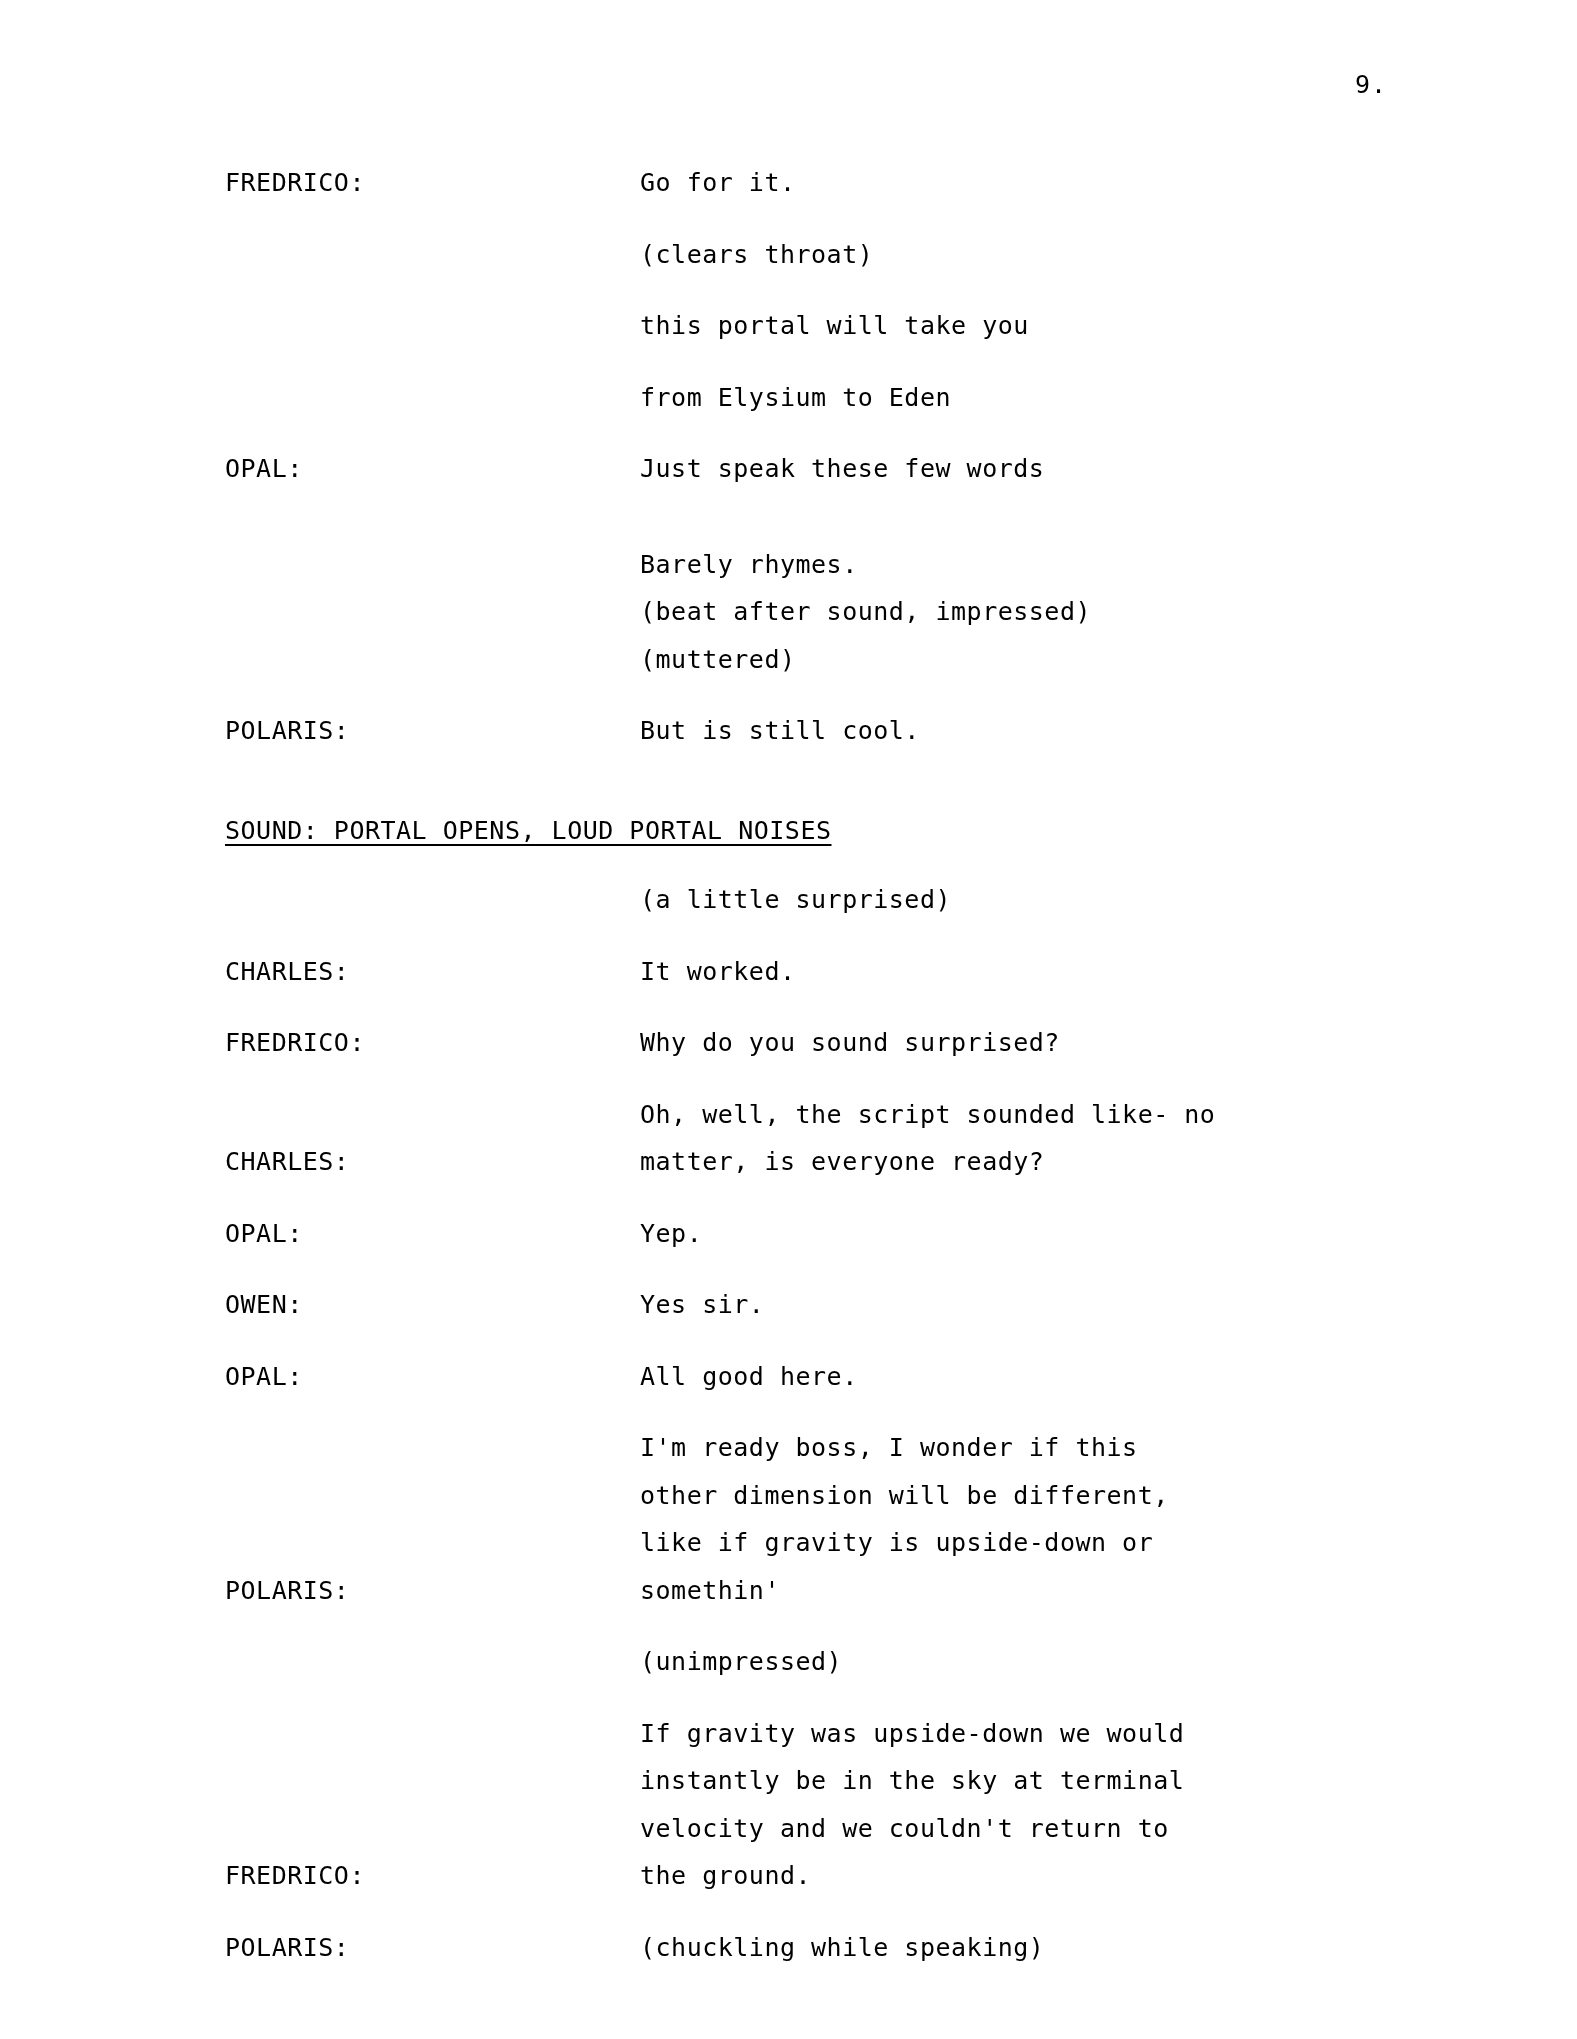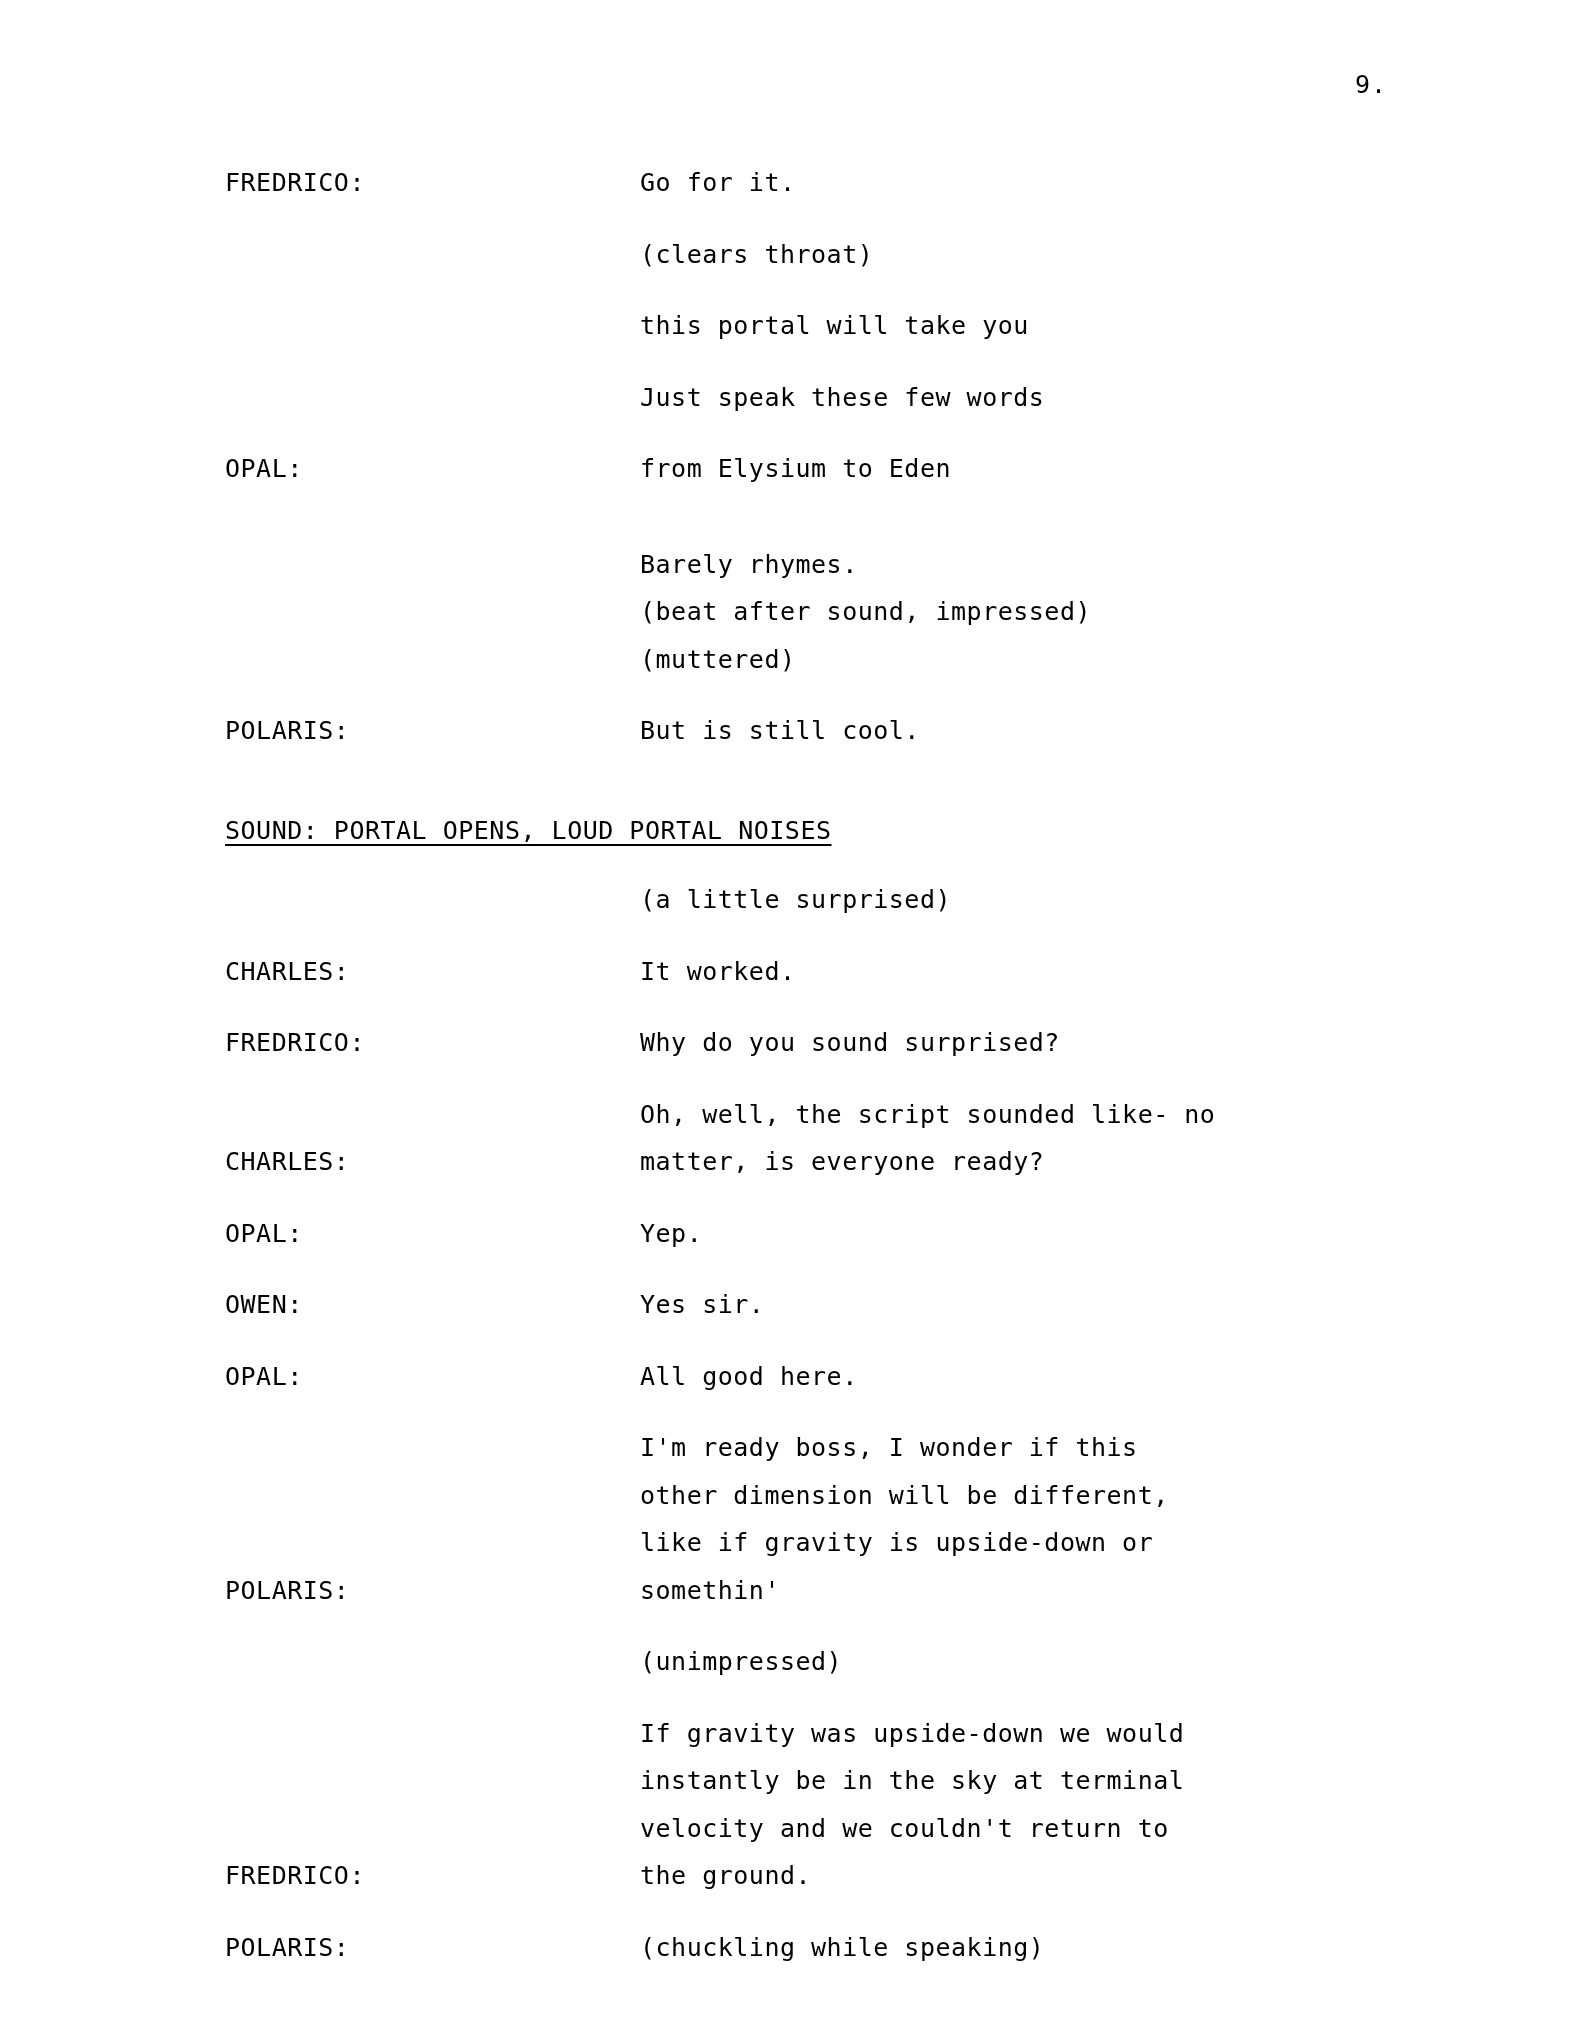--- a/index.html
+++ b/index.html
@@ -91,22 +91,22 @@
           <div class="speaker">FREDRICO:</div>
           <div class="lines">
             <div class="line">Go for it.</div>
           </div>
         </div>
         <div class="entry">
           <div class="speaker">OPAL:</div>
           <div class="lines">
             <div class="line">(clears throat)</div>
             <div class="line gap-before">this portal will take you</div>
+            <div class="line gap-before">from Elysium to Eden</div>
             <div class="line gap-before">Just speak these few words</div>
-            <div class="line gap-before">from Elysium to Eden</div>
           </div>
         </div>
         <div class="entry">
           <div class="speaker">POLARIS:</div>
           <div class="lines">
             <div class="line gap-before">Barely rhymes.
 (beat after sound, impressed)</div>
             <div class="line">(muttered)</div>
             <div class="line gap-before">But is still cool.</div>
           </div>

